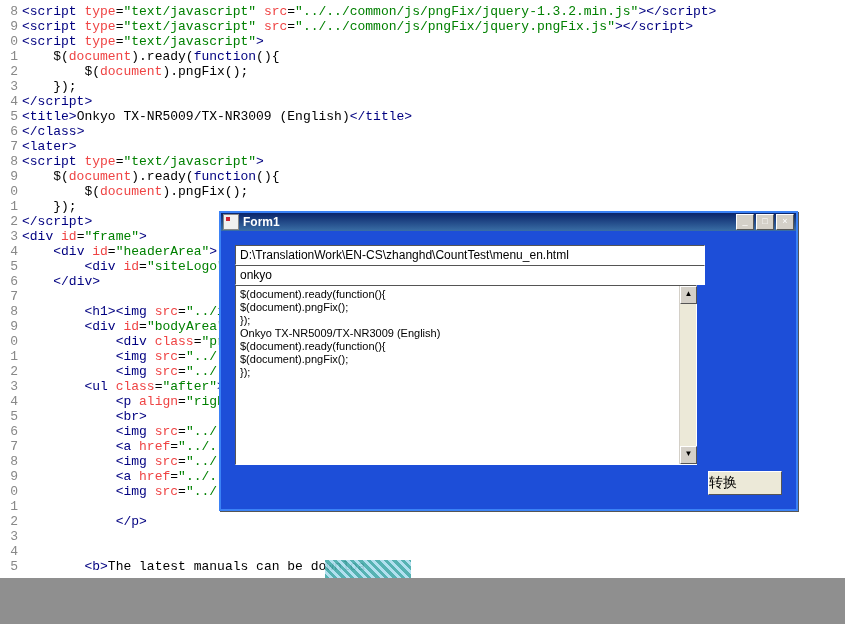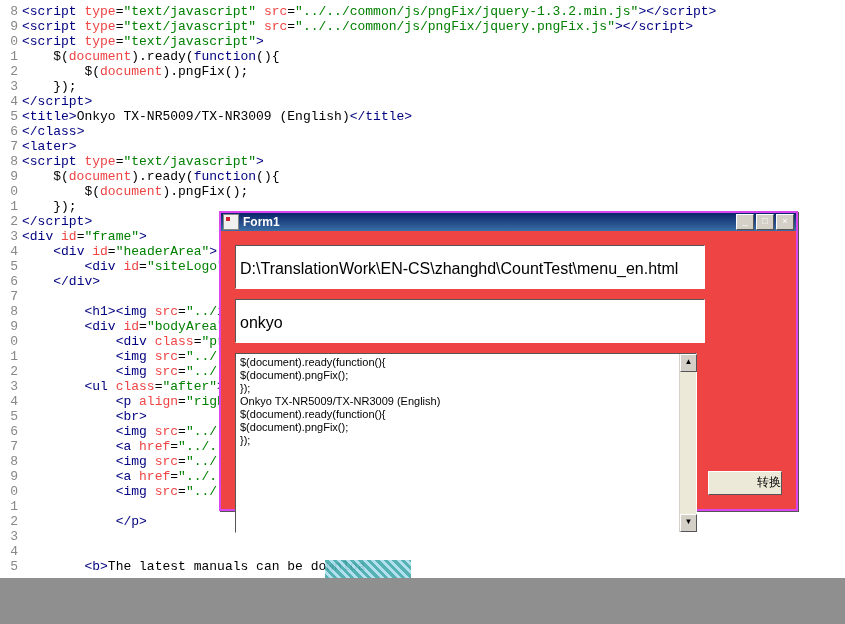--- a/index.html
+++ b/index.html
@@ -37,22 +37,22 @@
   .str   { color: #008000; } 
   .txt   { color: #000;    }
 
   
   .dialog {
     position: absolute;
     left: 219px;
     top: 211px;
     width: 575px;
     height: 296px;
-    border: 2px solid #d946ef;
-    background: #ef4444;
+    border: 2px solid #3b82f6;
+    background: #1d4ed8;
     box-shadow: 1px 1px 0 #555;
     font-family: Tahoma, Arial, sans-serif;
     font-size: 11px;
   }
   .titlebar {
     background: linear-gradient(#0a246a, #3a6ea5);
     color: #fff;
     height: 18px;
     display: flex;
     align-items: center;
@@ -78,25 +78,24 @@
     font-size: 9px; line-height:12px; text-align:center;
     font-family: Arial;
   }
   .dlg-body { padding: 14px; }
   .textbox {
     width: 460px;
     border: 1px solid #7f7f7f;
     border-top-color:#555; border-left-color:#555;
     border-right-color:#fff; border-bottom-color:#fff;
     background:#fff;
-    padding: 14px 4px;
+    padding: 2px 4px;
     font-family: Tahoma, Arial, sans-serif;
-    font-size: 16px;
+    font-size: 12px;
     height: 14px;
-    margin-bottom: 10px;
     box-sizing: content-box;
   }
   .textarea-wrap{
     position:relative;
     width:460px; height:178px;
     border:1px solid #7f7f7f;
     border-top-color:#555; border-left-color:#555;
     border-right-color:#fff; border-bottom-color:#fff;
     background:#fff;
   }
@@ -119,21 +118,21 @@
     font-size:8px; text-align:center; line-height:14px;
   }
   .sbar-btn.up{ top:0;} .sbar-btn.down{ bottom:0;}
   .button {
     position:absolute;
     right: 14px; bottom: 14px;
     width: 72px; height: 22px;
     background:#ece9d8;
     border:1px solid #fff;
     border-right-color:#555; border-bottom-color:#555;
-    font-size:12px; text-align:right; line-height:20px;
+    font-size:14px; text-align:left; line-height:20px;
     font-family: "SimSun", Arial;
   }
 
   .footer-band{
     position:absolute; left:0; right:0; bottom:0; height:46px;
     background:#8f8f8f;
   }
   .pattern{
     position:absolute; left:325px; top:560px; width:86px; height:18px;
     background:

